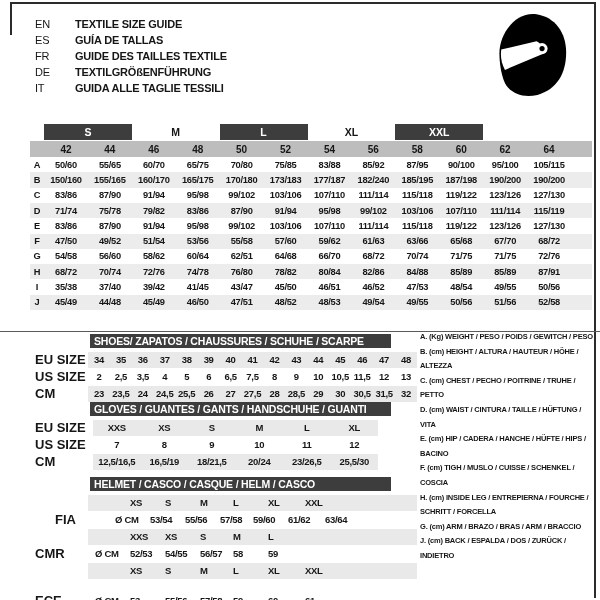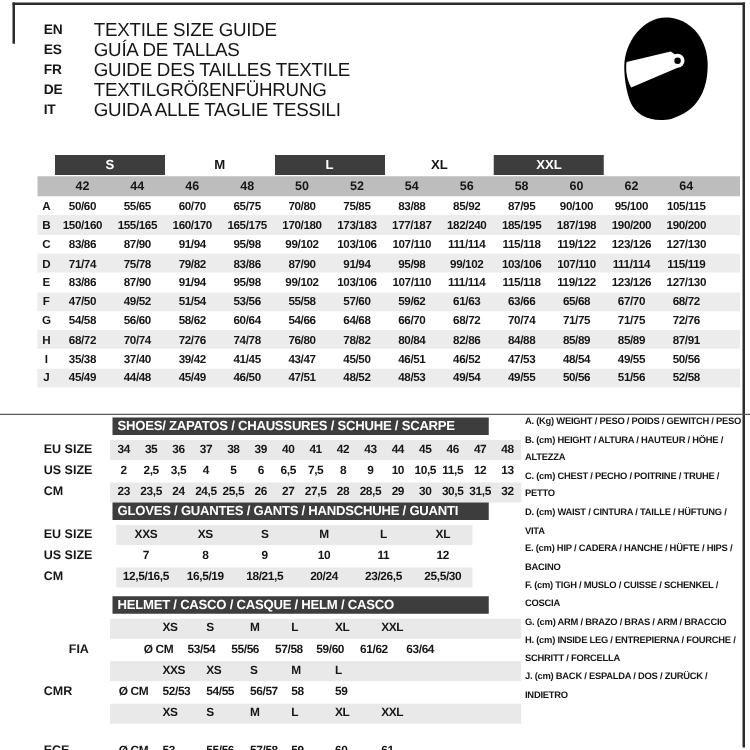--- a/index.html
+++ b/index.html
@@ -7,22 +7,22 @@
   body{position:relative;background:#fff;font-family:"Liberation Sans",sans-serif;color:#161616;overflow:hidden}
 
   .line{position:absolute;background:#2b2b2b}
   .top-line{left:10px;top:2px;width:586px;height:2px}
   .right-line{left:594px;top:2px;width:2px;height:596px}
   .left-stub{left:10px;top:2px;width:2px;height:33px}
   .separator{left:0;top:331px;width:600px;height:1px;background:#5a5a5a}
 
   .lang-block{position:absolute;left:35px;top:16px}
   .lang-row{display:flex;height:16px;align-items:center}
-  .lang-code{width:40px;font-weight:700;font-size:11px;letter-spacing:-.2px}
-  .lang-title{font-weight:400;font-size:15px;letter-spacing:-.2px;white-space:nowrap}
+  .lang-code{width:40px;font-weight:400;font-size:11px;letter-spacing:-.2px}
+  .lang-title{font-weight:700;font-size:11px;letter-spacing:-.2px;white-space:nowrap}
 
   .helmet-svg{position:absolute;left:492px;top:10px}
 
   .mt-groups{position:absolute;left:30px;top:124px;width:541px;height:16px;display:grid;grid-template-columns:14px repeat(12,1fr)}
   .group-label{grid-row:1;display:flex;align-items:center;justify-content:center;font-size:10.5px;font-weight:700}
   .group-label.dark{background:var(--dark,#3d3d3d);color:#fff}
 
   .mt-band{position:absolute;left:30px;top:141px;width:562px;height:16px;background:var(--band,#bdbdbd)}
   .mt-sizes{position:absolute;left:0;top:0;width:541px;height:16px;display:grid;grid-template-columns:14px repeat(12,1fr)}
   .size-cell{display:flex;align-items:center;justify-content:center;font-size:10px;font-weight:700}
@@ -32,21 +32,21 @@
   .m-row.striped{background:var(--stripe,#ececec)}
   .m-grid{position:absolute;left:0;top:0;width:541px;height:100%;display:grid;grid-template-columns:14px repeat(12,1fr)}
   .m-cell{display:flex;align-items:center;justify-content:center;font-size:9.3px;font-weight:700;letter-spacing:-.3px;white-space:nowrap}
 
   .subtable{position:absolute;left:0;width:600px}
   .shoes-tbl{top:334px;height:68px}
   .gloves-tbl{top:402px;height:68px}
   .helmet-tbl{top:477px;height:120px}
   .bar{position:absolute;left:90px;top:0;width:301px;height:14px;background:var(--dark,#3d3d3d);color:#fff;font-size:10.5px;font-weight:700;display:flex;align-items:center;padding-left:4px;letter-spacing:-.2px;white-space:nowrap}
   .s-row{position:absolute;left:0;width:600px;height:17px}
-  .s-label{position:absolute;left:35px;top:0;height:17px;display:flex;align-items:center;font-size:10px;font-weight:700;white-space:nowrap}
+  .s-label{position:absolute;left:35px;top:0;height:17px;display:flex;align-items:center;font-size:13px;font-weight:700;white-space:nowrap}
   .s-grid{position:absolute;left:88px;top:.5px;width:329px;height:16px;display:grid}
   .s-grid.striped{background:#e9e9e9}
   .s-cell{display:flex;align-items:center;justify-content:center;font-size:9.5px;font-weight:700;letter-spacing:-.3px;white-space:nowrap}
   .shoes-grid{grid-template-columns:repeat(15,1fr)}
   .gloves-grid{left:93px;width:285px;grid-template-columns:repeat(6,1fr)}
   .helmet-grid{grid-template-columns:42px 35px 35px 33px 35px 37px 1fr}
   .helmet-grid .s-cell{justify-content:flex-start}
   .helmet-grid .unit-cell{padding-left:7px}
 
   .legend{position:absolute;left:420px;top:330px;width:174px}
@@ -220,21 +220,21 @@
           <div class="m-cell">68/72</div>
         </div>
       </div>
       <div class="m-row" style="top: 91.8px;">
         <div class="m-grid">
           <div class="m-cell">G</div>
           <div class="m-cell">54/58</div>
           <div class="m-cell">56/60</div>
           <div class="m-cell">58/62</div>
           <div class="m-cell">60/64</div>
-          <div class="m-cell">54/66</div>
+          <div class="m-cell">62/51</div>
           <div class="m-cell">64/68</div>
           <div class="m-cell">66/70</div>
           <div class="m-cell">68/72</div>
           <div class="m-cell">70/74</div>
           <div class="m-cell">71/75</div>
           <div class="m-cell">71/75</div>
           <div class="m-cell">72/76</div>
         </div>
       </div>
       <div class="m-row striped" style="top: 107.1px;">
@@ -470,18 +470,18 @@
       </div>
     </div>
 
   <div class="legend">
       <div class="legend-item">A. (Kg) WEIGHT / PESO / POIDS / GEWITCH / PESO</div>
       <div class="legend-item">B. (cm) HEIGHT / ALTURA / HAUTEUR / HÖHE / ALTEZZA</div>
       <div class="legend-item">C. (cm) CHEST / PECHO / POITRINE / TRUHE / PETTO</div>
       <div class="legend-item">D. (cm) WAIST / CINTURA / TAILLE / HÜFTUNG / VITA</div>
       <div class="legend-item">E. (cm) HIP / CADERA / HANCHE / HÜFTE / HIPS /  BACINO</div>
       <div class="legend-item">F. (cm) TIGH / MUSLO / CUISSE / SCHENKEL / COSCIA</div>
+      <div class="legend-item">H. (cm) INSIDE LEG / ENTREPIERNA / FOURCHE / SCHRITT / FORCELLA</div>
       <div class="legend-item">G. (cm) ARM  / BRAZO / BRAS / ARM / BRACCIO</div>
-      <div class="legend-item">H. (cm) INSIDE LEG / ENTREPIERNA / FOURCHE / SCHRITT / FORCELLA</div>
       <div class="legend-item">J. (cm) BACK / ESPALDA / DOS / ZURÜCK / INDIETRO</div>
     </div>
 
 </div>
 
 </body></html>

